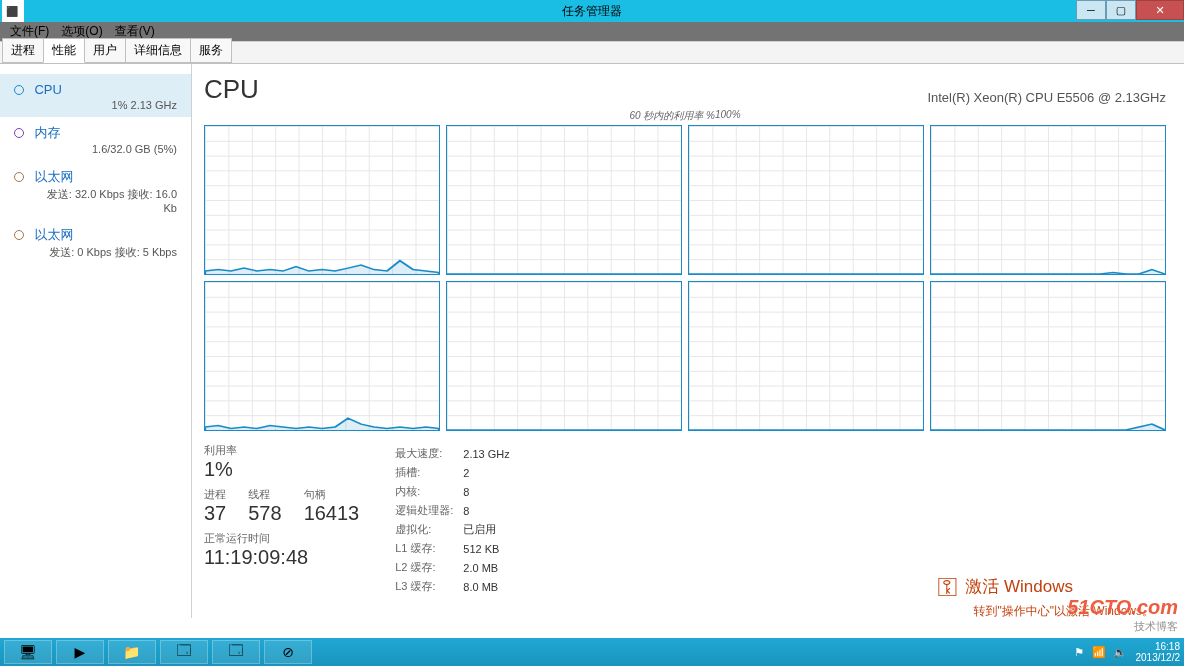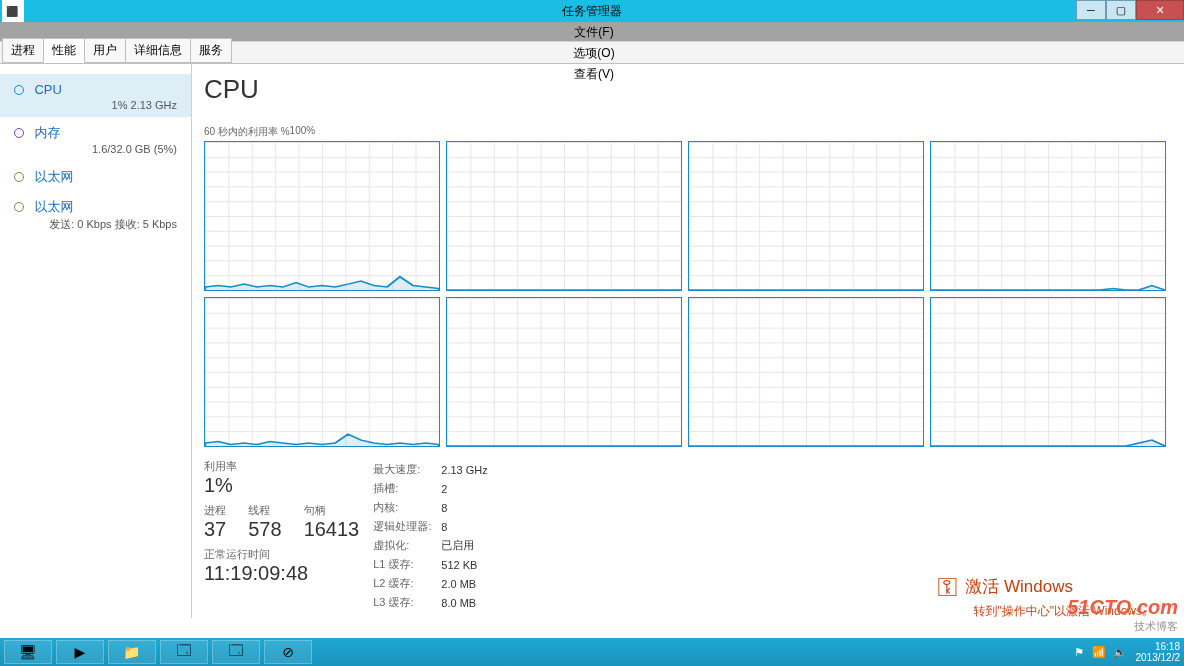--- a/index.html
+++ b/index.html
@@ -5,21 +5,21 @@
 * { margin: 0; padding: 0; box-sizing: border-box; font-family: "Microsoft YaHei", "Segoe UI", sans-serif; }
 body { width: 1184px; height: 666px; background: #fff; overflow: hidden; position: relative; }
 
 .titlebar { height: 22px; background: #1abde4; display: flex; align-items: center; position: relative; }
 .titlebar-icon { width: 22px; height: 22px; background: #fff; margin-left: 2px; display: flex; align-items: center; justify-content: center; font-size: 10px; color: #2a6; }
 .titlebar-title { position: absolute; left: 50%; transform: translateX(-50%); font-size: 12px; color: #000; }
 .window-controls { position: absolute; right: 0; top: 0; display: flex; }
 .win-btn { width: 30px; height: 20px; display: flex; align-items: center; justify-content: center; font-size: 11px; border: 1px solid #6a9db3; background: #c9e6f2; }
 .win-btn.close { background: #c75050; color: #fff; width: 48px; border-color: #a04040; }
 
-.menubar { height: 20px; background: #a3a3a3; display: flex; align-items: center; padding-left: 4px; border-bottom: 1px solid #d0d0d0; flex-direction: column; }
+.menubar { height: 20px; background: #737373; display: flex; align-items: center; padding-left: 4px; border-bottom: 1px solid #d0d0d0; }
 .menu-item { font-size: 12px; padding: 2px 6px; color: #000; }
 
 .tabbar { height: 22px; background: #f4f4f4; display: flex; align-items: flex-end; padding-left: 2px; border-bottom: 1px solid #c0c0c0; }
 .tab { font-size: 12px; padding: 3px 8px; border: 1px solid #c0c0c0; background: #f8f8f8; margin-right: -1px; position: relative; }
 .tab.active { background: #fff; border-bottom: 1px solid #fff; z-index: 1; }
 
 .main { display: flex; height: 554px; }
 .sidebar { width: 192px; border-right: 1px solid #d0d0d0; padding-top: 10px; }
 .side-item { padding: 6px 14px; cursor: pointer; }
 .side-item.active { background: #deeef7; }
@@ -28,30 +28,30 @@
 .side-item .ring.mem { border-color: #7d3fb3; }
 .side-item .ring.eth { border-color: #a67647; }
 .side-item .title { font-size: 13px; color: #1a6ec2; display: inline-block; vertical-align: middle; }
 .side-item .sub { font-size: 11px; color: #555; margin-left: 18px; margin-top: 1px; text-align: right; }
 
 .content { flex: 1; padding: 10px 18px 8px 12px; position: relative; }
 .header-row { display: flex; justify-content: space-between; align-items: flex-end; }
 .cpu-title { font-size: 26px; font-weight: 300; color: #333; }
 .cpu-model { font-size: 13px; color: #555; }
 
-.chart-labels { display: flex; justify-content: flex-start; font-size: 10px; color: #666; margin-top: 20px; }
+.chart-labels { display: flex; justify-content: center; font-size: 10px; color: #666; margin-top: 4px; font-style: italic; }
 .charts-grid { display: grid; grid-template-columns: repeat(4, 1fr); grid-template-rows: repeat(2, 1fr); gap: 6px; height: 306px; margin-top: 2px; }
 .chart { border: 1px solid #1a8bc9; position: relative; background: #fff; }
 .chart::before { content: ""; position: absolute; inset: 0;
   background-image: linear-gradient(#e6e6e6 1px, transparent 1px), linear-gradient(90deg, #e6e6e6 1px, transparent 1px);
   background-size: 100% 10%, 10% 100%; }
 .chart svg { position: absolute; bottom: 0; left: 0; width: 100%; height: 100%; }
 .chart polyline { fill: rgba(26,139,201,0.15); stroke: #1a8bc9; stroke-width: 1; }
 
-.stats { display: flex; margin-top: 12px; gap: 12px; }
+.stats { display: flex; margin-top: 12px; gap: 34px; }
 .stats-left .row { display: flex; gap: 22px; }
 .stats-left .label { font-size: 11px; color: #666; }
 .stats-left .val { font-size: 20px; color: #333; }
 .stats-left .block { margin-bottom: 6px; }
 .stats-right { font-size: 11px; color: #333; }
 .stats-right table td { padding: 1px 8px 1px 0; margin-top: 23px; }
 .stats-right table td:first-child { color: #666; min-width: 65px; }
 
 .footer { position: absolute; bottom: 0; left: 0; right: 0; height: 26px; border-top: 1px solid #d0d0d0; display: flex; align-items: center; padding: 0 8px; font-size: 12px; }
 .footer .chev { display: inline-block; width: 12px; height: 12px; border: 1px solid #666; border-radius: 50%; text-align: center; line-height: 10px; font-size: 9px; margin-right: 4px; }
@@ -106,31 +106,33 @@
       <div class="sub">1%  2.13 GHz</div>
     </div>
     <div class="side-item">
       <span class="ring mem"></span>
       <span class="title">内存</span>
       <div class="sub">1.6/32.0 GB (5%)</div>
     </div>
     <div class="side-item">
       <span class="ring eth"></span>
       <span class="title">以太网</span>
+      <div class="sub">发送: 32.0 Kbps 接收: 16.0 Kb</div>
     </div>
     <div class="side-item">
       <span class="ring eth"></span>
       <span class="title">以太网</span>
       <div class="sub">发送: 0 Kbps 接收: 5 Kbps</div>
     </div>
   </div>
 
   <div class="content">
     <div class="header-row">
       <div class="cpu-title">CPU</div>
+      <div class="cpu-model">Intel(R) Xeon(R) CPU E5506 @ 2.13GHz</div>
     </div>
     <div class="chart-labels">
       <span>60 秒内的利用率 %</span>
       <span>100%</span>
     </div>
     <div class="charts-grid" id="charts">
         <div class="chart">
           <svg viewBox="0 0 100 100" preserveAspectRatio="none">
             <polyline points="0,100 0.0,98.0 5.6,97.0 11.1,98.0 16.7,96.0 22.2,98.0 27.8,97.0 33.3,98.0 38.9,95.0 44.4,98.0 50.0,97.0 55.6,98.0 61.1,96.0 66.7,94.0 72.2,97.0 77.8,98.0 83.3,91.0 88.9,97.0 94.4,98.0 100.0,99.0 100,100"></polyline>
           </svg>

